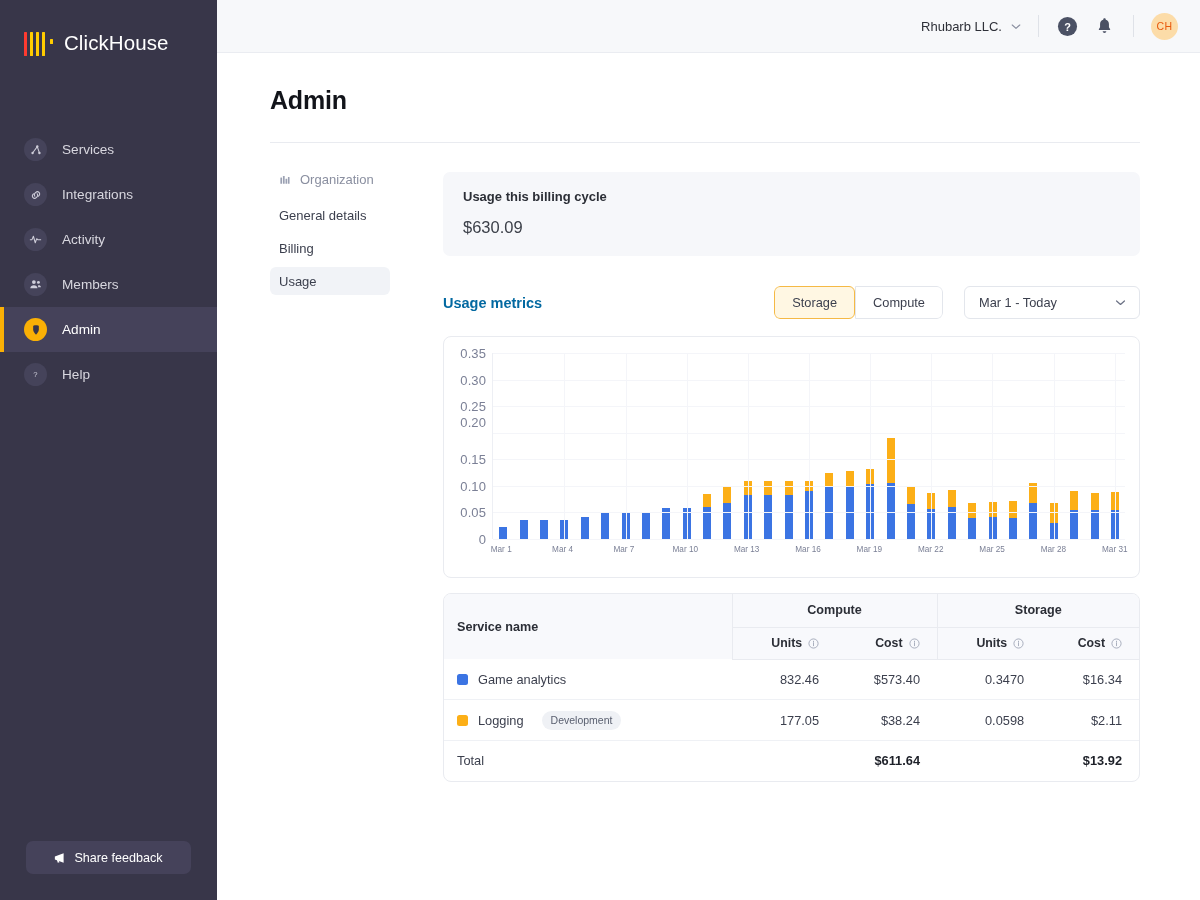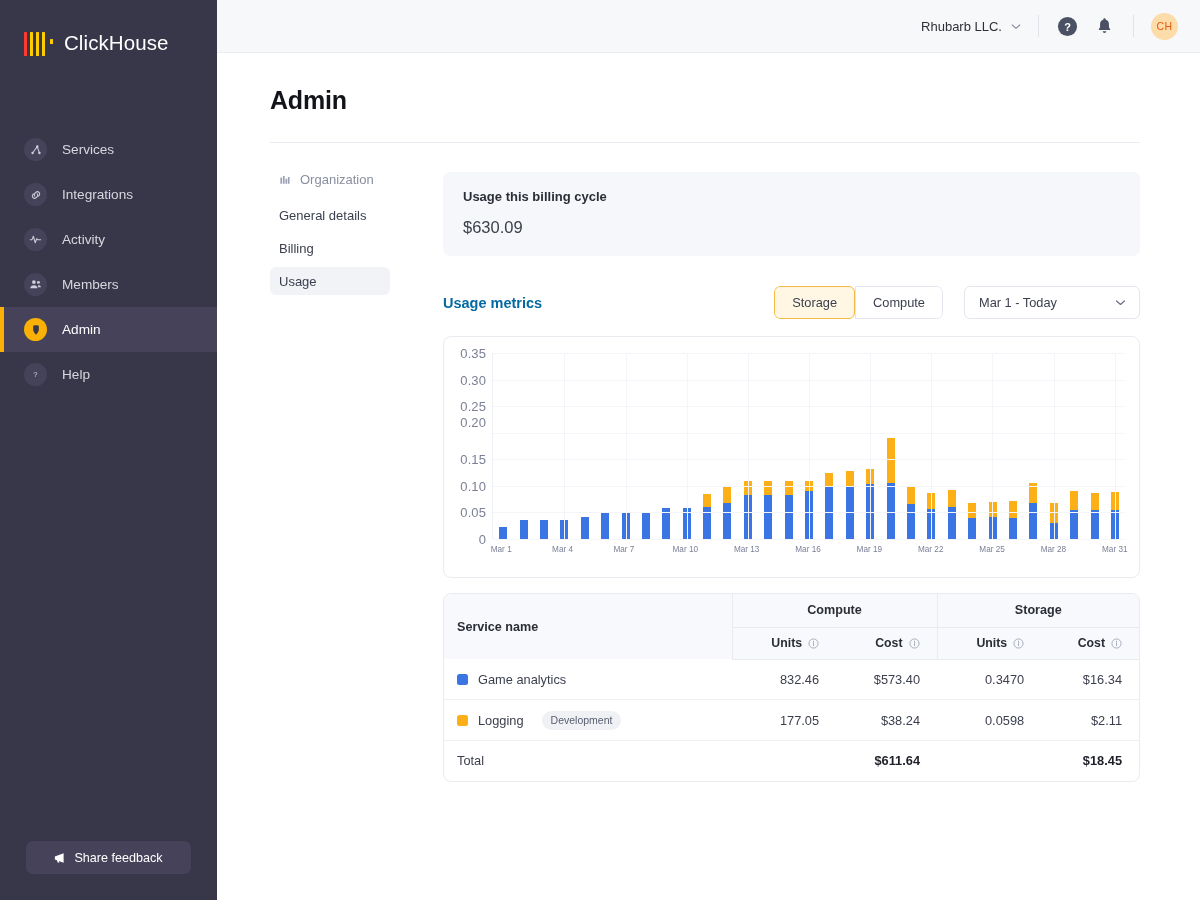--- a/index.html
+++ b/index.html
@@ -641,21 +641,21 @@
                   <td class="td-num bl">177.05</td>
                   <td class="td-num">$38.24</td>
                   <td class="td-num bl">0.0598</td>
                   <td class="td-num">$2.11</td>
                 </tr>
                 <tr>
                   <td class="td-lbl">Total</td>
                   <td class="td-num bl"></td>
                   <td class="td-num td-total">$611.64</td>
                   <td class="td-num bl"></td>
-                  <td class="td-num td-total">$18.45</td>
+                  <td class="td-num td-total">$13.92</td>
                 </tr>
               </tbody>
             </table>
           </div>
 
         </div>
       </div>
     </div>
   </div>
 </div>

